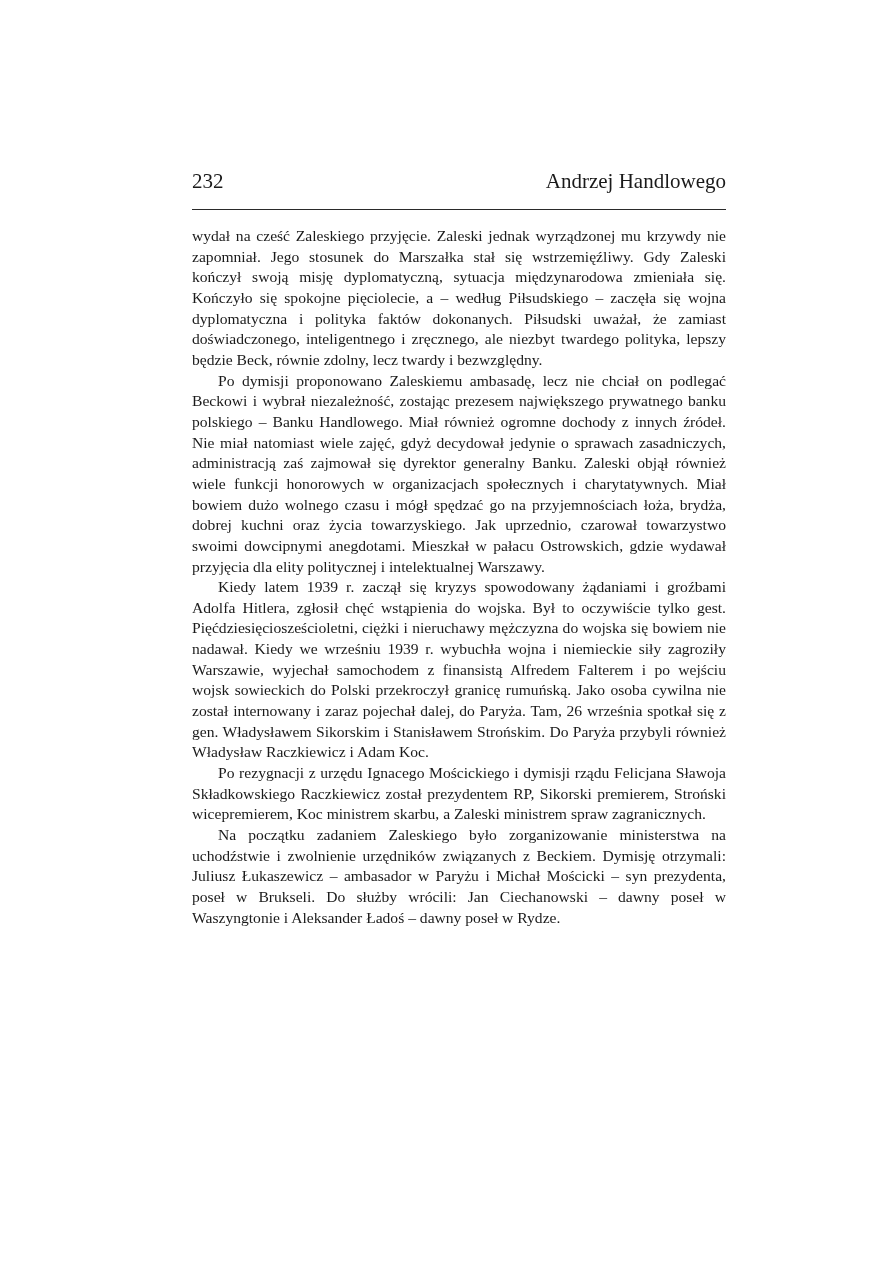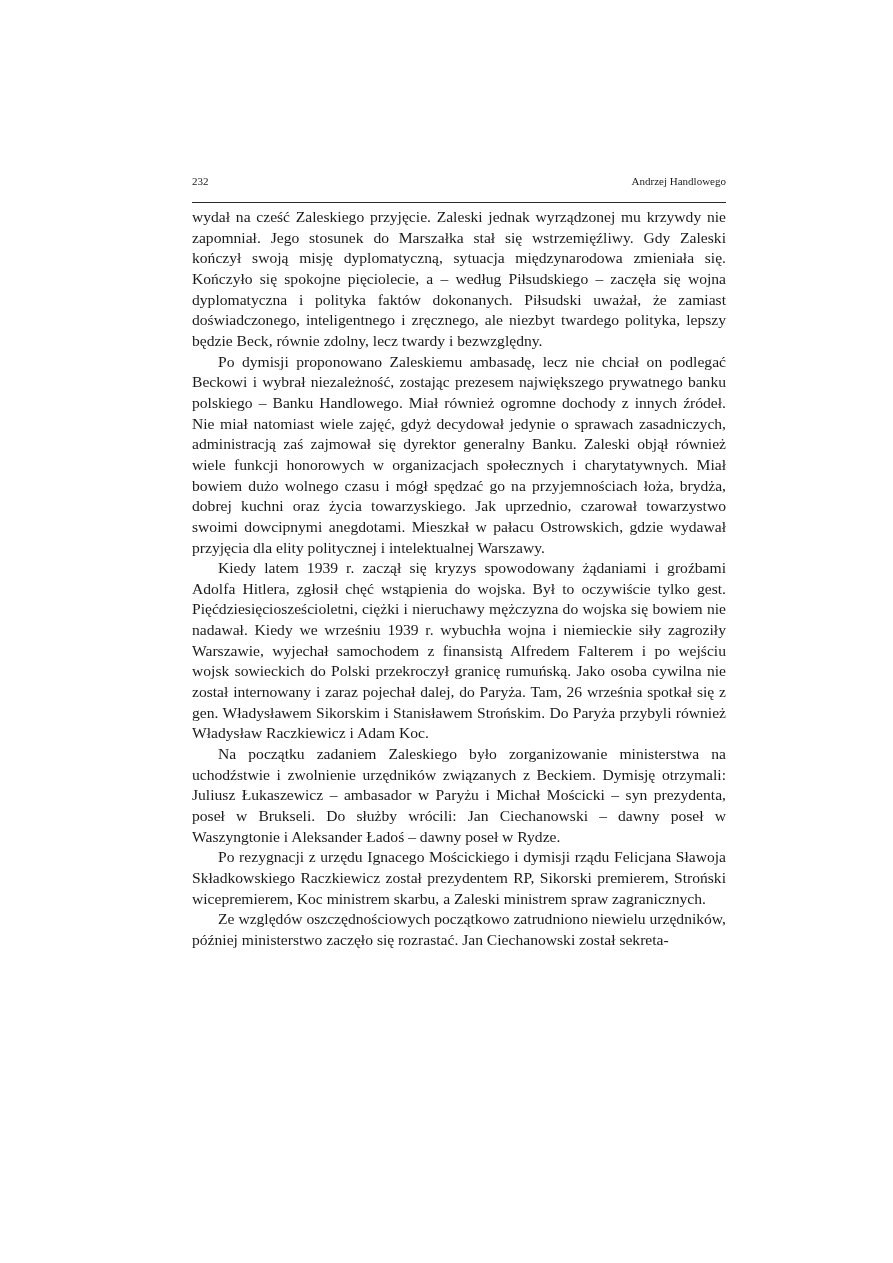--- a/index.html
+++ b/index.html
@@ -9,28 +9,28 @@
     left: 192px;
     top: 172px;
     width: 534px;
     font-family: "Liberation Serif", "DejaVu Serif", serif;
     color: #1a1a1a;
   }
   .running-head {
     display: flex;
     justify-content: space-between;
     align-items: flex-end;
-    font-size: 11px;
+    font-size: 21px;
     line-height: 18px;
-    padding-bottom: 12px;
+    padding-bottom: 19px;
     border-bottom: 1.3px solid #2a2a2a;
     gap: 16px;
   }
   .body-text {
-    margin-top: 4px;
+    margin-top: 16px;
     font-size: 15.6px;
     line-height: 20.65px;
     text-align: justify;
     hyphens: manual;
   }
   .body-text p {
     margin: 0;
     text-indent: 0;
   }
   .body-text p.indent { text-indent: 26px; }
@@ -41,17 +41,16 @@
 
 <div class="page">
   <div class="running-head">
     <span>232</span>
     <span>Andrzej Handlowego</span>
   </div>
   <div class="body-text">
     <p class="first">wydał na cześć Zaleskiego przyjęcie. Zaleski jednak wyrządzonej mu krzywdy nie zapomniał. Jego stosunek do Marszałka stał się wstrzemięźliwy. Gdy Zaleski kończył swoją misję dyplomatyczną, sytuacja międzynarodowa zmieniała się. Kończyło się spokojne pięciolecie, a – według Piłsudskiego – zaczęła się wojna dyplomatyczna i polityka faktów dokonanych. Piłsudski uważał, że zamiast doświadczonego, inteligentnego i zręcznego, ale niezbyt twardego polityka, lepszy będzie Beck, równie zdolny, lecz twardy i bezwzględny.</p>
     <p class="indent">Po dymisji proponowano Zaleskiemu ambasadę, lecz nie chciał on podlegać Beckowi i wybrał niezależność, zostając prezesem największego prywatnego banku polskiego – Banku Handlowego. Miał również ogromne dochody z innych źródeł. Nie miał natomiast wiele zajęć, gdyż decydował jedynie o sprawach zasadniczych, administracją zaś zajmował się dyrektor generalny Banku. Zaleski objął również wiele funkcji honorowych w organizacjach społecznych i charytatywnych. Miał bowiem dużo wolnego czasu i mógł spędzać go na przyjemnościach łoża, brydża, dobrej kuchni oraz życia towarzyskiego. Jak uprzednio, czarował towarzystwo swoimi dowcipnymi anegdotami. Mieszkał w pałacu Ostrowskich, gdzie wydawał przyjęcia dla elity politycznej i intelektualnej Warszawy.</p>
     <p class="indent">Kiedy latem 1939 r. zaczął się kryzys spowodowany żądaniami i groźbami Adolfa Hitlera, zgłosił chęć wstąpienia do wojska. Był to oczywiście tylko gest. Pięćdziesięciosześcioletni, ciężki i nieruchawy mężczyzna do wojska się bowiem nie nadawał. Kiedy we wrześniu 1939 r. wybuchła wojna i niemieckie siły zagroziły Warszawie, wyjechał samochodem z finansistą Alfredem Falterem i po wejściu wojsk sowieckich do Polski przekroczył granicę rumuńską. Jako osoba cywilna nie został internowany i zaraz pojechał dalej, do Paryża. Tam, 26 września spotkał się z gen. Władysławem Sikorskim i Stanisławem Strońskim. Do Paryża przybyli również Władysław Raczkiewicz i Adam Koc.</p>
+    <p class="indent">Po rezygnacji z urzędu Ignacego Mościckiego i dymisji rządu Felicjana Sławoja Składkowskiego Raczkiewicz został prezydentem RP, Sikorski premierem, Stroński wicepremierem, Koc ministrem skarbu, a Zaleski ministrem spraw zagranicznych.</p>
     <p class="indent">Na początku zadaniem Zaleskiego było zorganizowanie ministerstwa na uchodźstwie i zwolnienie urzędników związanych z Beckiem. Dymisję otrzymali: Juliusz Łukaszewicz – ambasador w Paryżu i Michał Mościcki – syn prezydenta, poseł w Brukseli. Do służby wrócili: Jan Ciechanowski – dawny poseł w Waszyngtonie i Aleksander Ładoś – dawny poseł w Rydze.</p>
-    <p class="indent">Po rezygnacji z urzędu Ignacego Mościckiego i dymisji rządu Felicjana Sławoja Składkowskiego Raczkiewicz został prezydentem RP, Sikorski premierem, Stroński wicepremierem, Koc ministrem skarbu, a Zaleski ministrem spraw zagranicznych.</p>
-    <p class="indent">Ze względów oszczędnościowych początkowo zatrudniono niewielu urzędników, później ministerstwo zaczęło się rozrastać. Jan Ciechanowski został sekreta-</p>
   </div>
 </div>
 
 </body></html>

